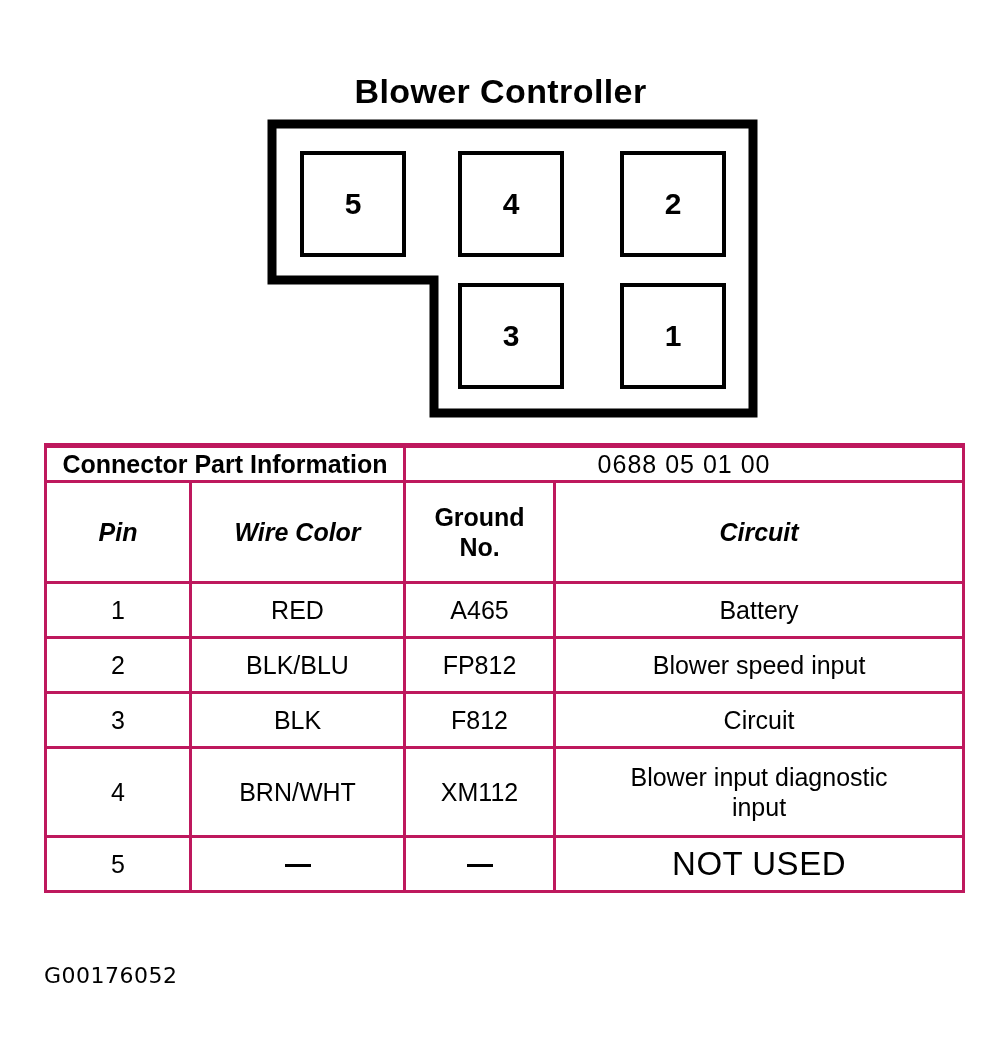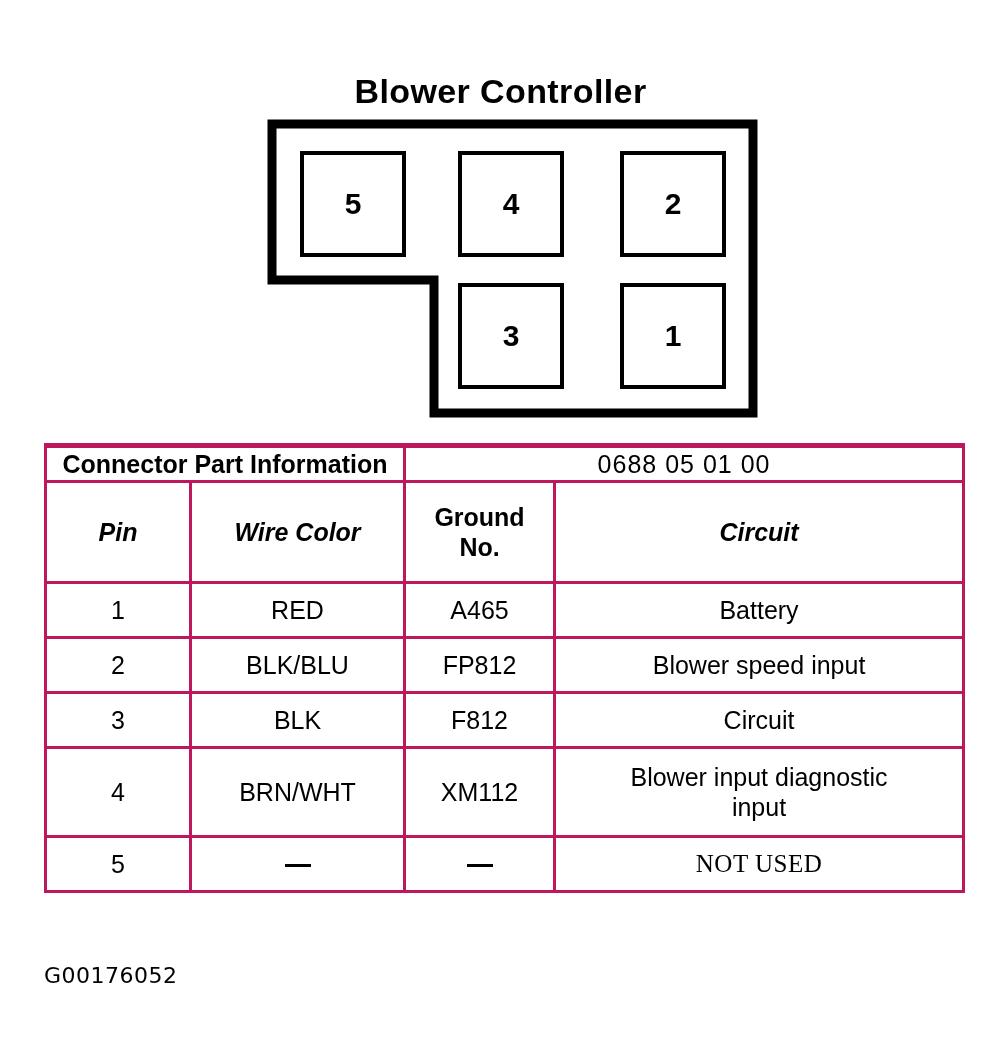--- a/index.html
+++ b/index.html
@@ -119,22 +119,22 @@
   .dash {
     display: inline-block;
     width: 26px;
     height: 3px;
     background: #000;
     vertical-align: middle;
   }
 
   
   .not-used {
-    font-family: Liberation Serif, serif;
-    font-size: 25px;
+    font-family: Liberation Sans, sans-serif;
+    font-size: 33px;
     letter-spacing: 0.5px;
   }
 
   
   .caption {
     position: absolute;
     left: 44px;
     top: 963px;
     font-family: "DejaVu Sans", sans-serif;
     font-size: 22px;

